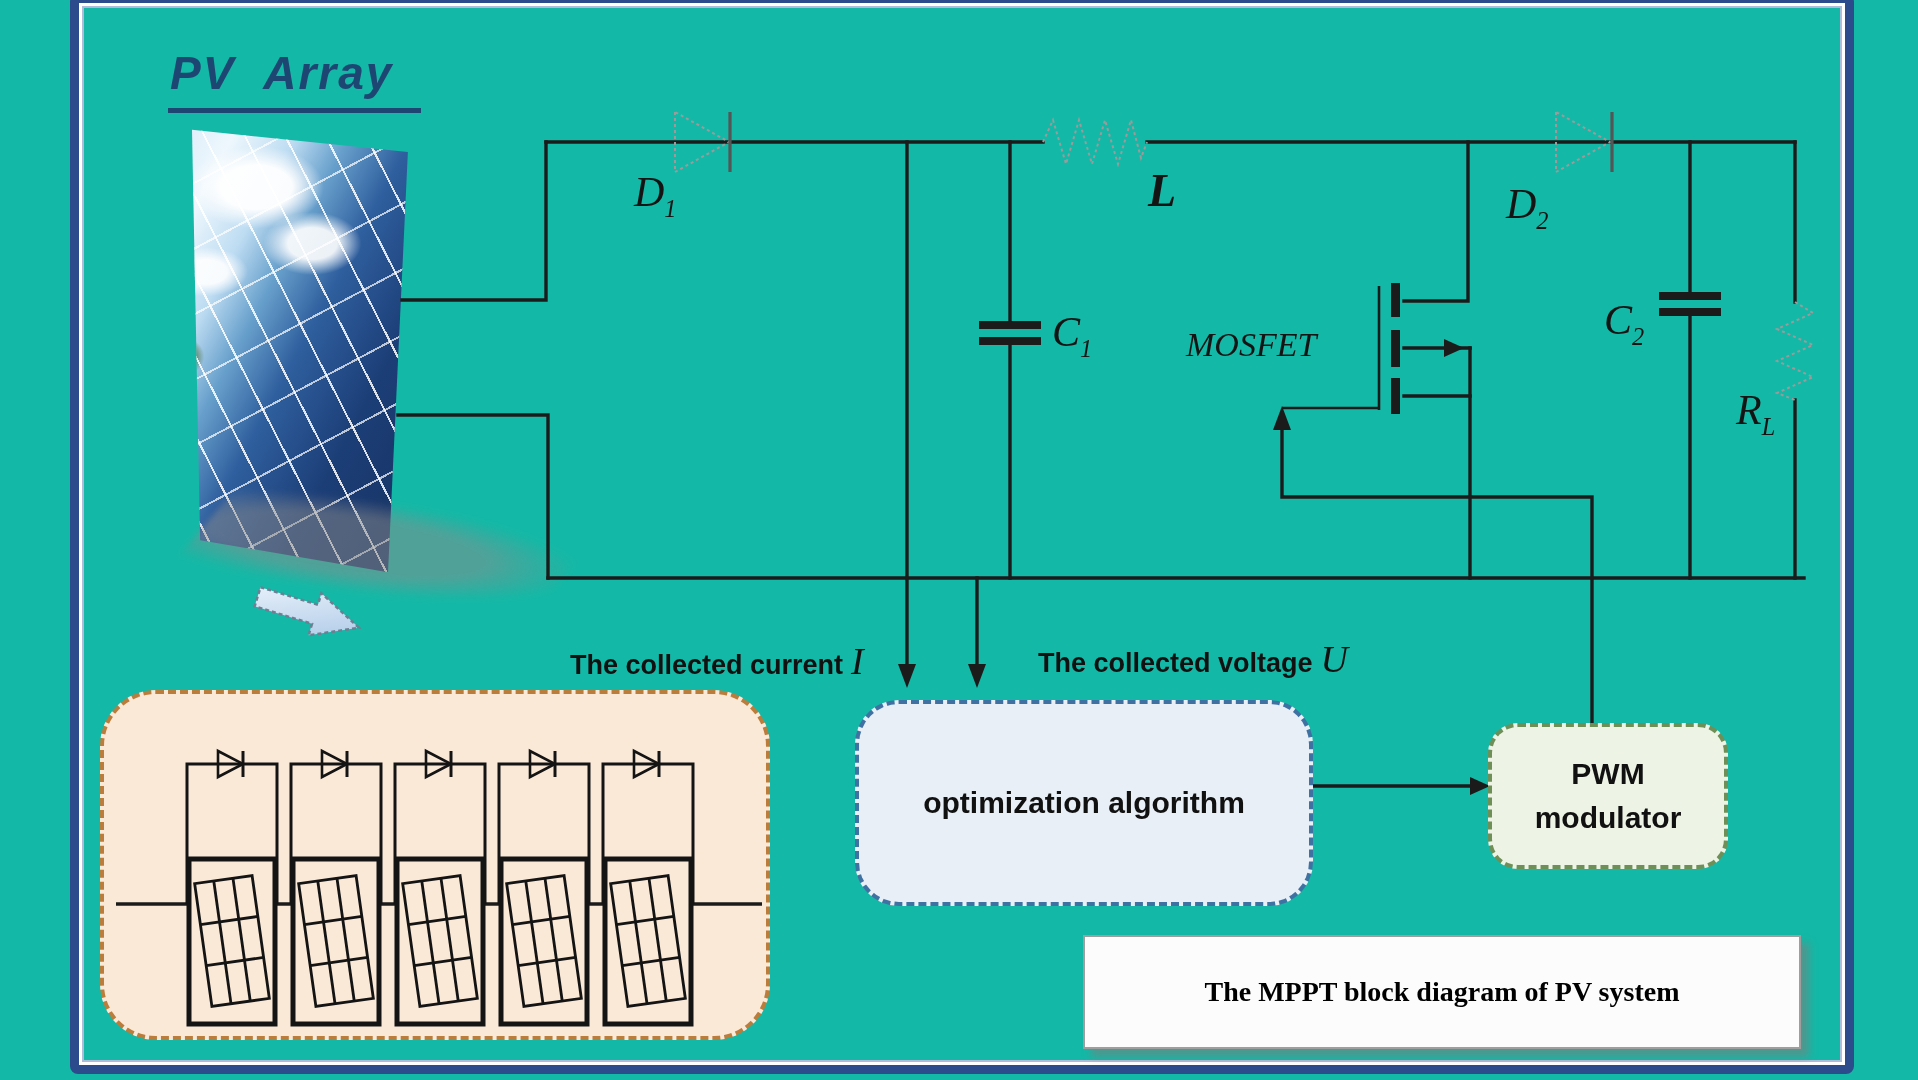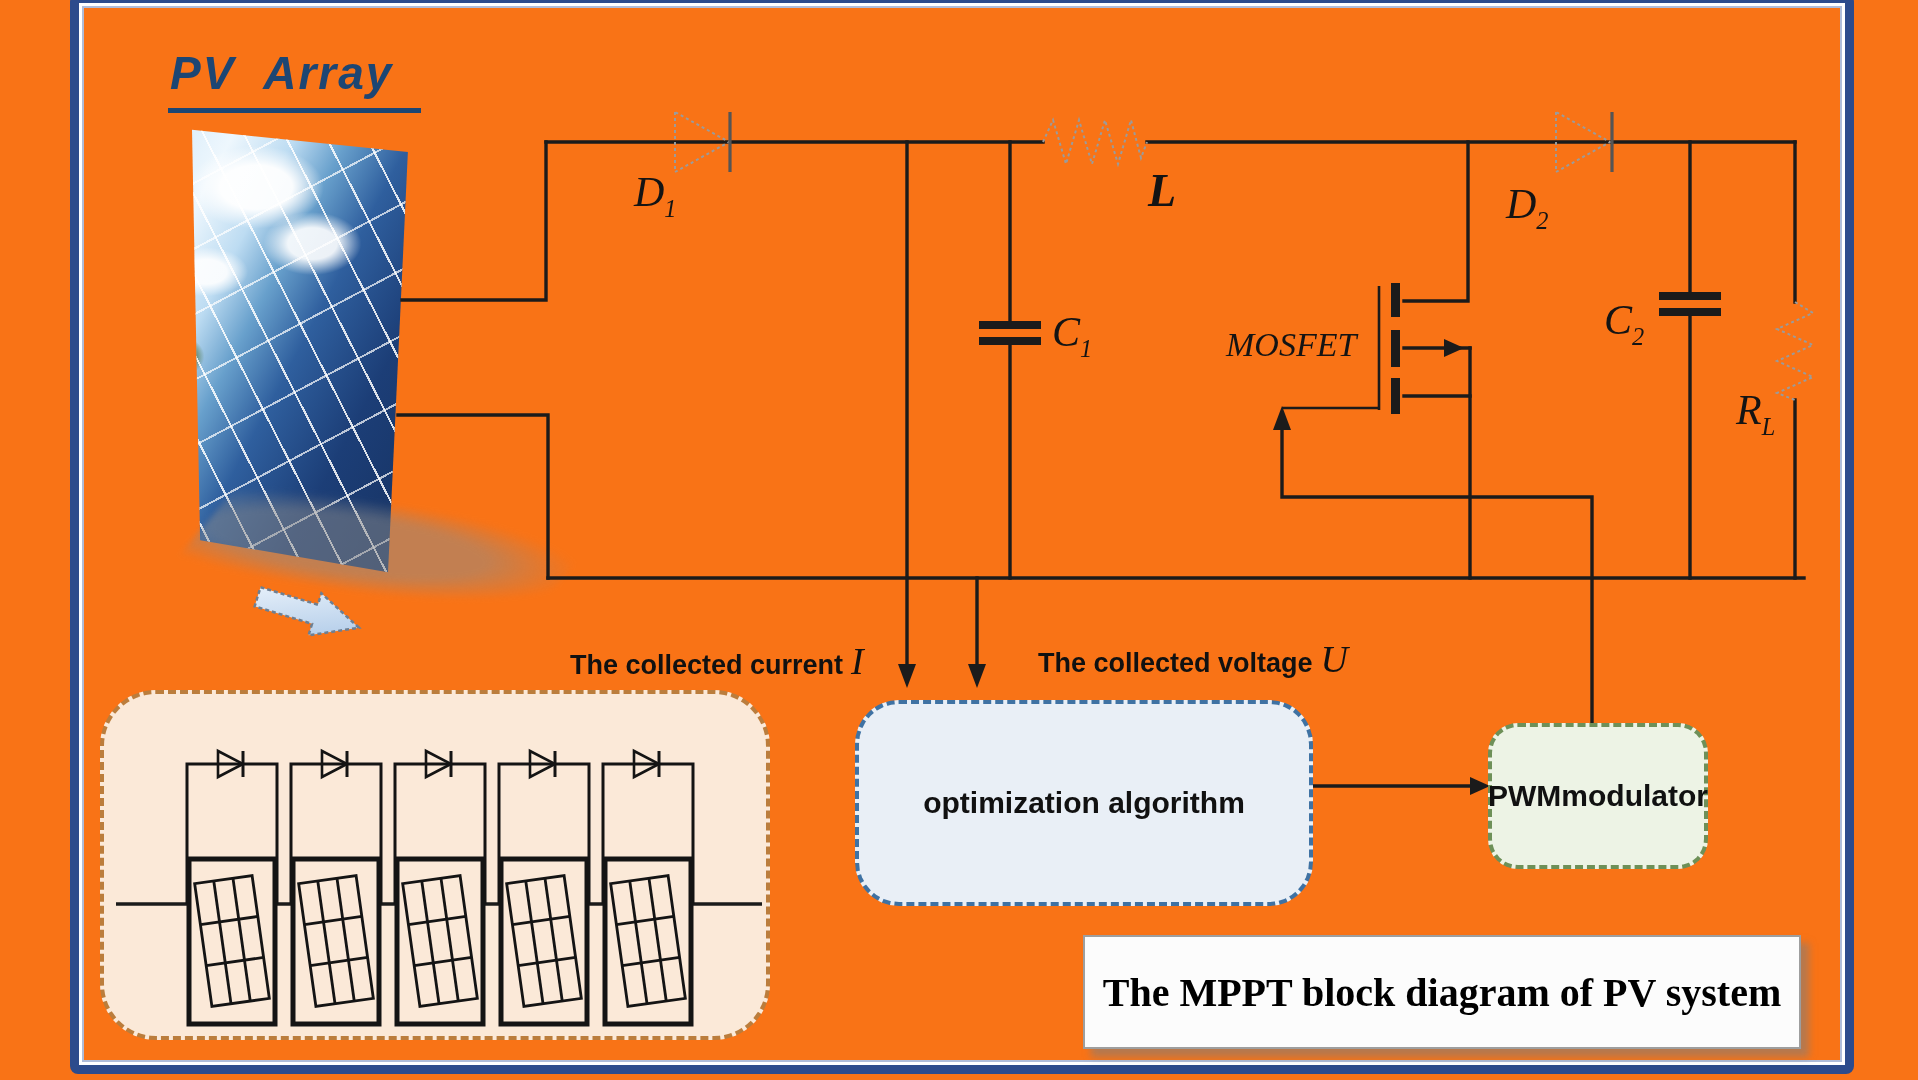--- a/index.html
+++ b/index.html
@@ -1,16 +1,16 @@
 <!DOCTYPE html>
 <html><head>
 <meta charset="utf-8">
 <style>
   html,body{margin:0;padding:0;background:#ffffff;}
-  .stage{position:relative;width:1918px;height:1080px;background:#f97316;overflow:hidden;
+  .stage{position:relative;width:1918px;height:1080px;background:#14b8a6;overflow:hidden;
          font-family:"Liberation Sans",sans-serif;color:#111;}
   
   .frame{position:absolute;left:70px;top:-6px;width:1766px;height:1062px;
          border:9px solid #2c4b8c;border-radius:8px;
          box-shadow:inset 0 0 0 3px #ffffff, inset 0 0 0 5px #aebcd9;}
   
   .pv-title{position:absolute;left:168px;top:46px;font-size:46px;font-weight:bold;font-style:italic;
             color:#1d4673;letter-spacing:2px;border-bottom:5px solid #1d4673;padding:0 28px 8px 2px;
             white-space:pre;}
   
@@ -25,32 +25,32 @@
            radial-gradient(ellipse 40px 28px at 8% 52%, #44682e 0 45%, rgba(68,104,46,0) 80%),
            linear-gradient(118deg, #cfe7f8 0%, #eef7fd 18%, #bddcf2 30%, #68a0cc 40%, #2f5f9e 52%, #1c3e77 70%, #152f5c 100%);}
   .photo-shadow{position:absolute;left:205px;top:505px;width:360px;height:90px;
          background:radial-gradient(ellipse at 40% 50%, rgba(140,140,140,.5) 0 45%, rgba(140,140,140,0) 75%);
          transform:rotate(9deg) skewX(-30deg);filter:blur(3px);}
   
   .mppt-box{position:absolute;left:855px;top:700px;width:458px;height:206px;box-sizing:border-box;
          background:#e9eff6;border:4px dashed #3f72a3;border-radius:44px;
          display:flex;flex-direction:column;justify-content:center;align-items:center;}
   .mppt-box .line{font-size:30px;font-weight:bold;line-height:48px;white-space:pre;}
-  .pwm-box{position:absolute;left:1488px;top:723px;width:220px;height:146px;box-sizing:border-box;
+  .pwm-box{position:absolute;left:1488px;top:723px;width:240px;height:146px;box-sizing:border-box;
          background:#edf3e5;border:4px dashed #6e9058;border-radius:30px;
-         display:flex;justify-content:center;align-items:center;}
+         display:flex;flex-direction:column;justify-content:center;align-items:center;}
   .pwm-box .line{font-size:30px;font-weight:bold;line-height:44px;white-space:pre;}
   .array-box{position:absolute;left:100px;top:690px;width:670px;height:350px;box-sizing:border-box;
          background:#fbe9d8;border:4px dashed #bb7d3c;border-radius:56px;}
   .array-box svg{position:absolute;left:0;top:0;}
   
   .caption{position:absolute;left:1083px;top:935px;width:714px;height:110px;background:#fcfcfc;
          border:2px solid #9e9e9e;box-shadow:8px 8px 7px rgba(125,125,125,.55);
          display:flex;align-items:center;justify-content:center;
-         font-family:"Liberation Serif",serif;font-weight:bold;font-size:40px;color:#000;}
+         font-family:"Liberation Serif",serif;font-weight:bold;font-size:28px;color:#000;}
   
   .clabel{position:absolute;font-family:"Liberation Serif",serif;font-style:italic;font-size:42px;color:#141414;}
   .clabel sub{font-size:.58em;vertical-align:-0.45em;}
   .lab-mosfet{font-size:34px;}
   .lab-l{font-size:46px;font-weight:bold;}
   .sig{position:absolute;font-size:27px;font-weight:bold;color:#111;white-space:pre;}
   .sig .sym{font-family:"Liberation Serif",serif;font-style:italic;font-weight:normal;font-size:38px;padding-left:8px;}
   .overlay{position:absolute;left:0;top:0;pointer-events:none;}
 </style>
 </head>
@@ -132,21 +132,21 @@
 
   <div class="clabel" style="left:634px;top:168px;">
     <span>D</span><sub>1</sub>
   </div>
   <div class="clabel lab-l" style="left:1148px;top:164px;">
     <span>L</span>
   </div>
   <div class="clabel" style="left:1052px;top:308px;">
     <span>C</span><sub>1</sub>
   </div>
-  <div class="clabel lab-mosfet" style="left:1226px;top:326px;">
+  <div class="clabel lab-mosfet" style="left:1186px;top:326px;">
     <span>MOSFET</span>
   </div>
   <div class="clabel" style="left:1506px;top:166px;margin-top:14px;">
     <span>D</span><sub>2</sub>
   </div>
   <div class="clabel" style="left:1604px;top:296px;">
     <span>C</span><sub>2</sub>
   </div>
   <div class="clabel" style="left:1736px;top:386px;">
     <span>R</span><sub>L</sub>

